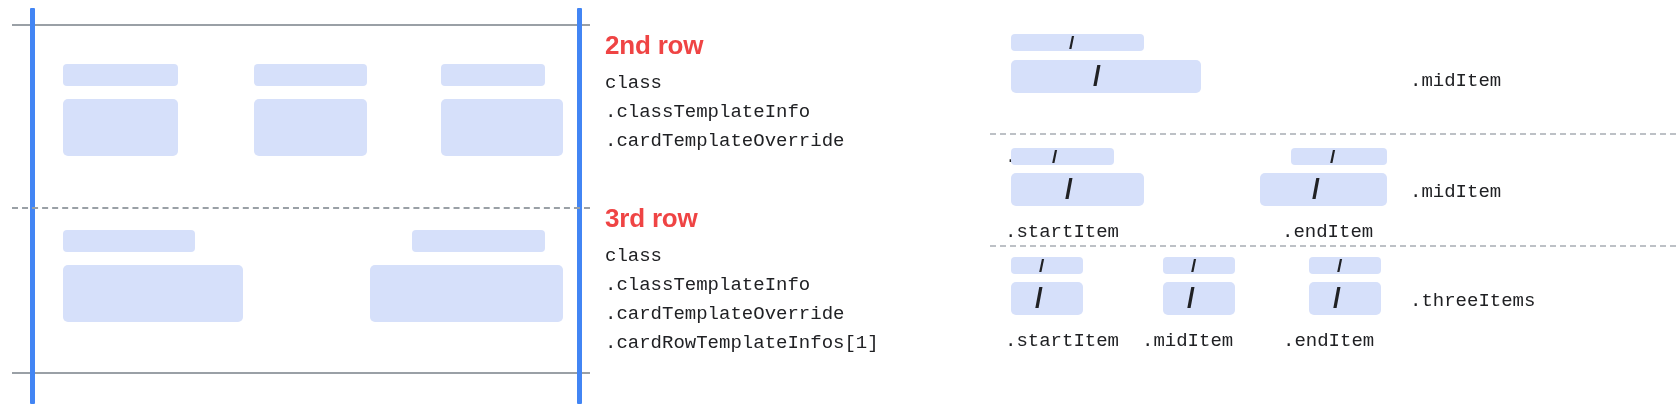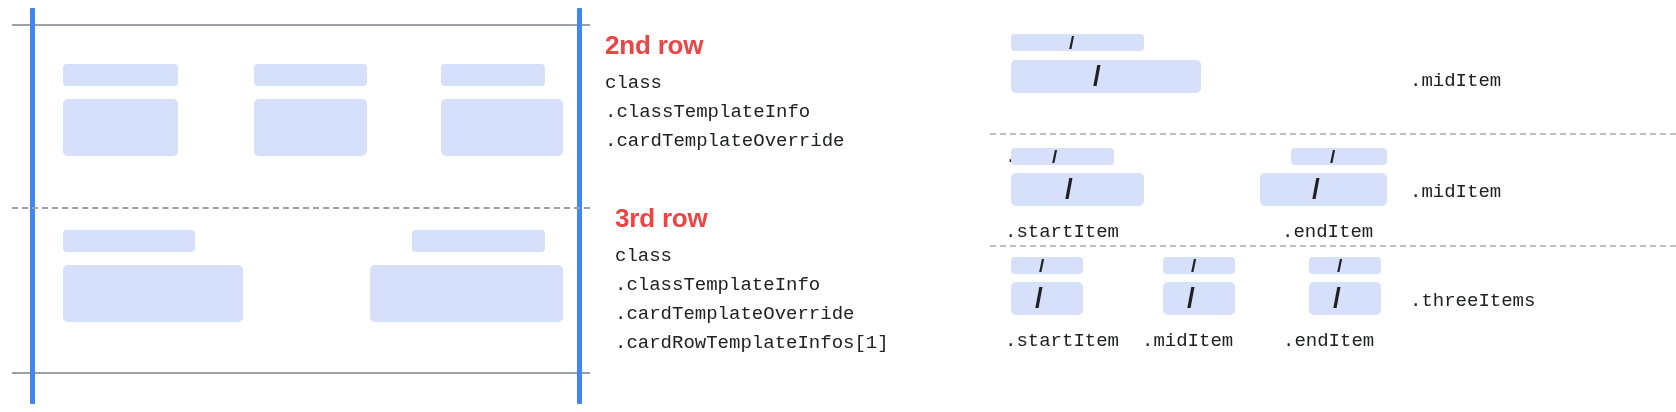--- a/index.html
+++ b/index.html
@@ -121,21 +121,21 @@
 
   <div class="abs" style="left:600px;top:0;width:380px;height:412px;">
 
     <div class="abs" style="left:5px;top:30px;">
       <div class="note-title">2nd row</div>
       <div class="note-code" style="margin-top:8px;">class</div>
       <div class="note-code">.classTemplateInfo</div>
       <div class="note-code">.cardTemplateOverride</div>
     </div>
 
-    <div class="abs" style="left:15px;top:203px;">
+    <div class="abs" style="left:5px;top:203px;">
       <div class="note-title">3rd row</div>
       <div class="note-code" style="margin-top:8px;">class</div>
       <div class="note-code">.classTemplateInfo</div>
       <div class="note-code">.cardTemplateOverride</div>
       <div class="note-code">.cardRowTemplateInfos[1]</div>
     </div>
   </div>
 
   <div class="abs" style="left:980px;top:0;width:696px;height:412px;">
 

